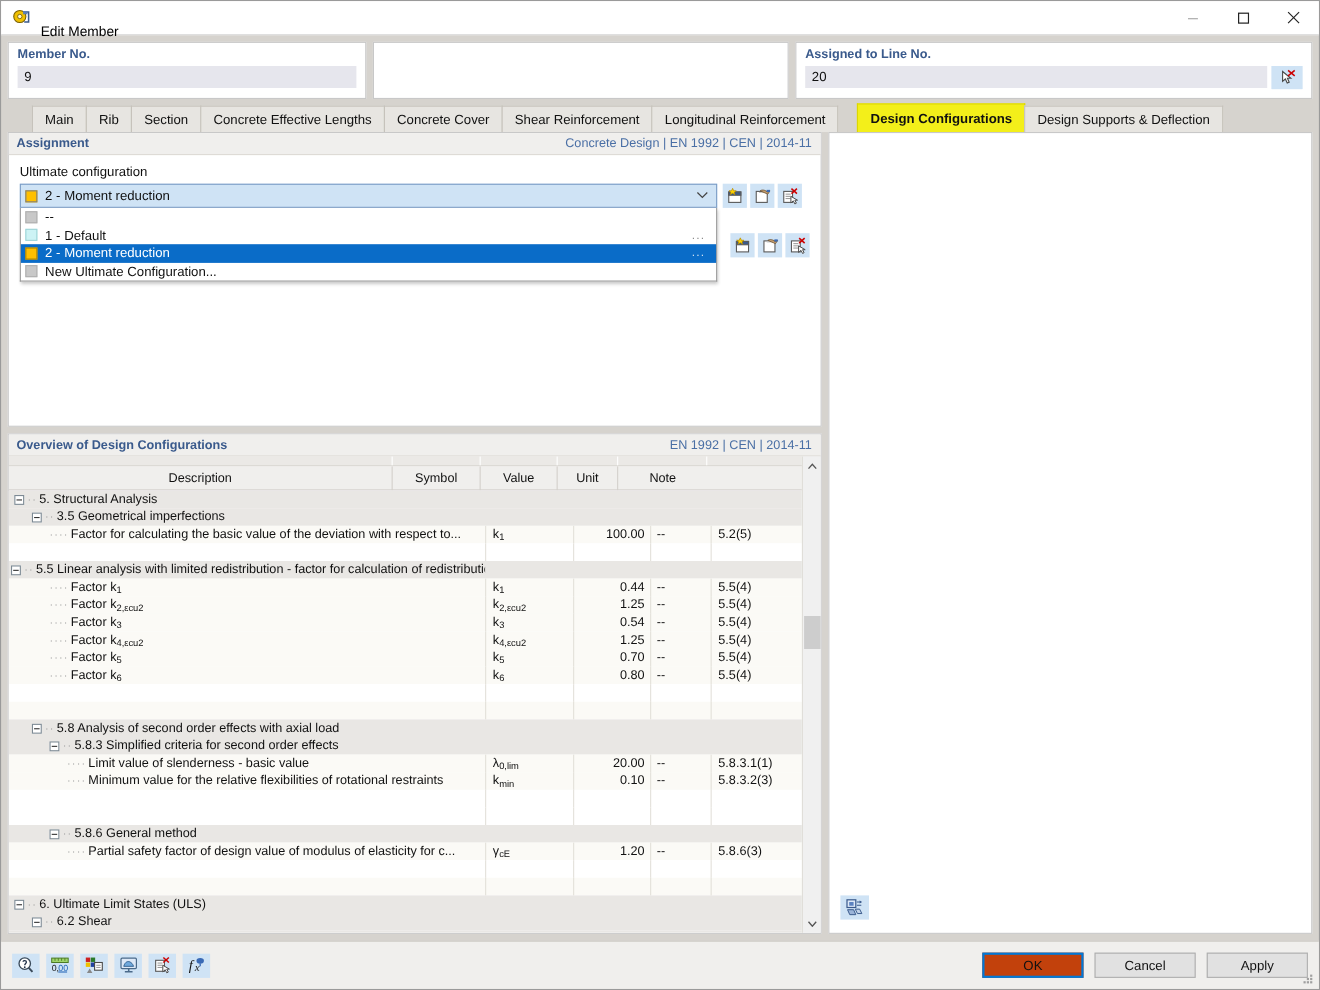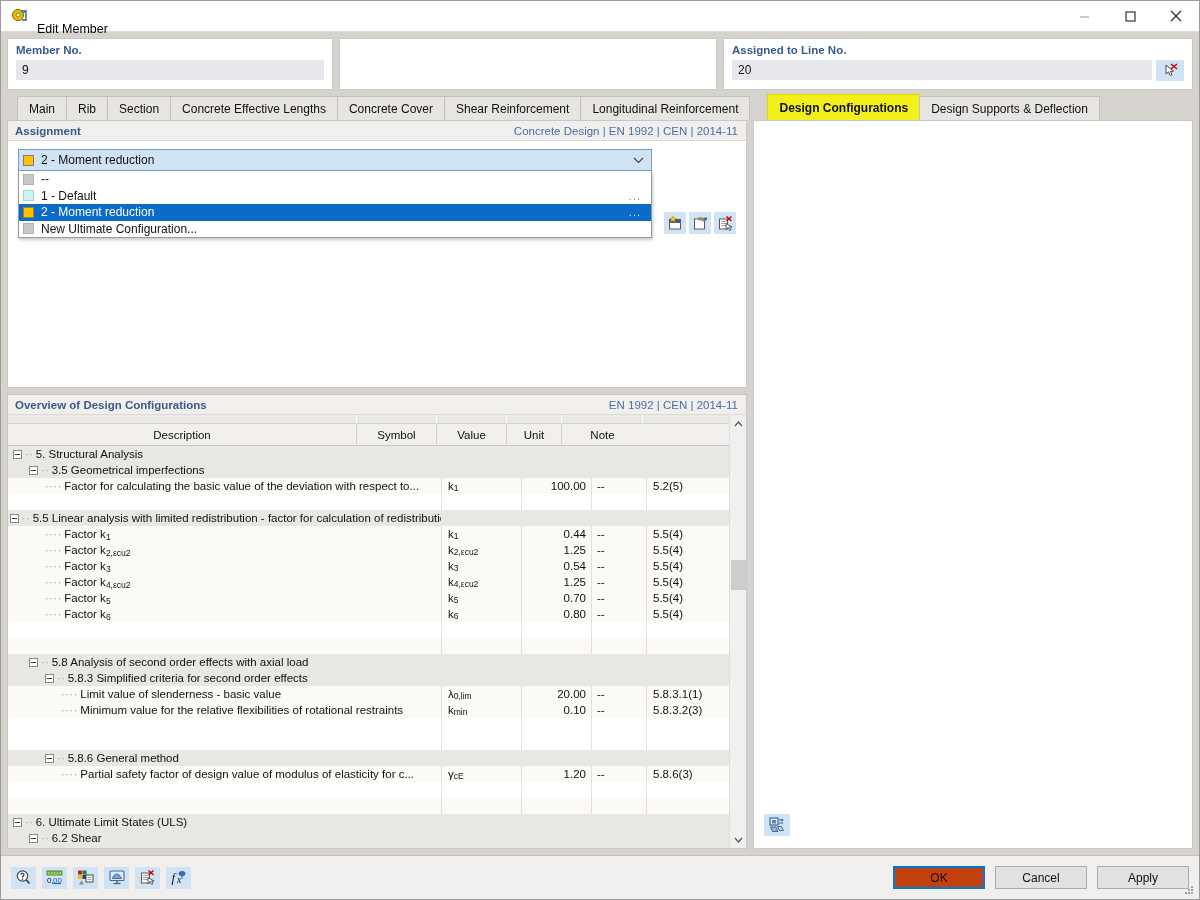--- a/index.html
+++ b/index.html
@@ -69,21 +69,21 @@
   .pickbtn {
     width:28px; height:21px; background:#cfe3f5;
     border:1px solid #cfe3f5;
     display:flex; align-items:center; justify-content:center;
   }
 
   
   .tabbar {
     flex:0 0 26px;
     display:flex; align-items:flex-end;
-    padding-left:16px; gap:0;
+    padding-left:28px; gap:0;
     position:relative;
   }
   .tab {
     height:24px; padding:0 11px;
     display:flex; align-items:center; justify-content:center;
     font-size:12px; color:#111;
     background:#e7e5e1;
     border:1px solid #c6c2bb; border-bottom:none;
     margin-right:-1px;
     white-space:nowrap;
@@ -124,21 +124,21 @@
     display:flex; align-items:center; justify-content:space-between;
     padding:0 8px 0 7px;
     font-size:11.5px; font-weight:bold; color:#3a5a8c;
   }
   .gb-header .right { font-weight:normal; color:#4a6fa5; }
 
   .gb-body { padding:8px 10px; position:relative; }
   .sublabel { font-size:12px; color:#111; margin-bottom:4px; }
 
   
-  .combo-row { display:flex; align-items:flex-start; gap:5px; position:relative;flex-direction:column; }
+  .combo-row { display:flex; align-items:flex-start; gap:5px; position:relative; }
   .combo-wrap { position:relative; width:634px; }
   .combo {
     height:22px; border:1px solid #7a9cc6;
     background:#cfe3f5;
     display:flex; align-items:center; padding:0 4px;
     font-size:12px; color:#111;
   }
   .swatch {
     width:11px; height:11px; margin-right:7px;
     border:1px solid #7d7d7d; flex:0 0 11px;
@@ -335,20 +335,21 @@
 
   <div class="content">
     <div class="leftcol">
 
       <div class="groupbox assignment">
         <div class="gb-header">
           <span>Assignment</span>
           <span class="right">Concrete Design | EN 1992 | CEN | 2014-11</span>
         </div>
         <div class="gb-body">
+          <div class="sublabel">Ultimate configuration</div>
           <div class="combo-row">
             <div class="combo-wrap">
               <div class="combo">
                 <span class="swatch" style="background:#FFC000"></span>
                 <span>2 - Moment reduction</span>
                 <span class="caret">
                   <svg width="11" height="7" viewBox="0 0 11 7">
                       <path d="M1 1 L5.5 5.5 L10 1" fill="none" stroke="#444" stroke-width="1.1"></path>
                     </svg>
                 </span>

